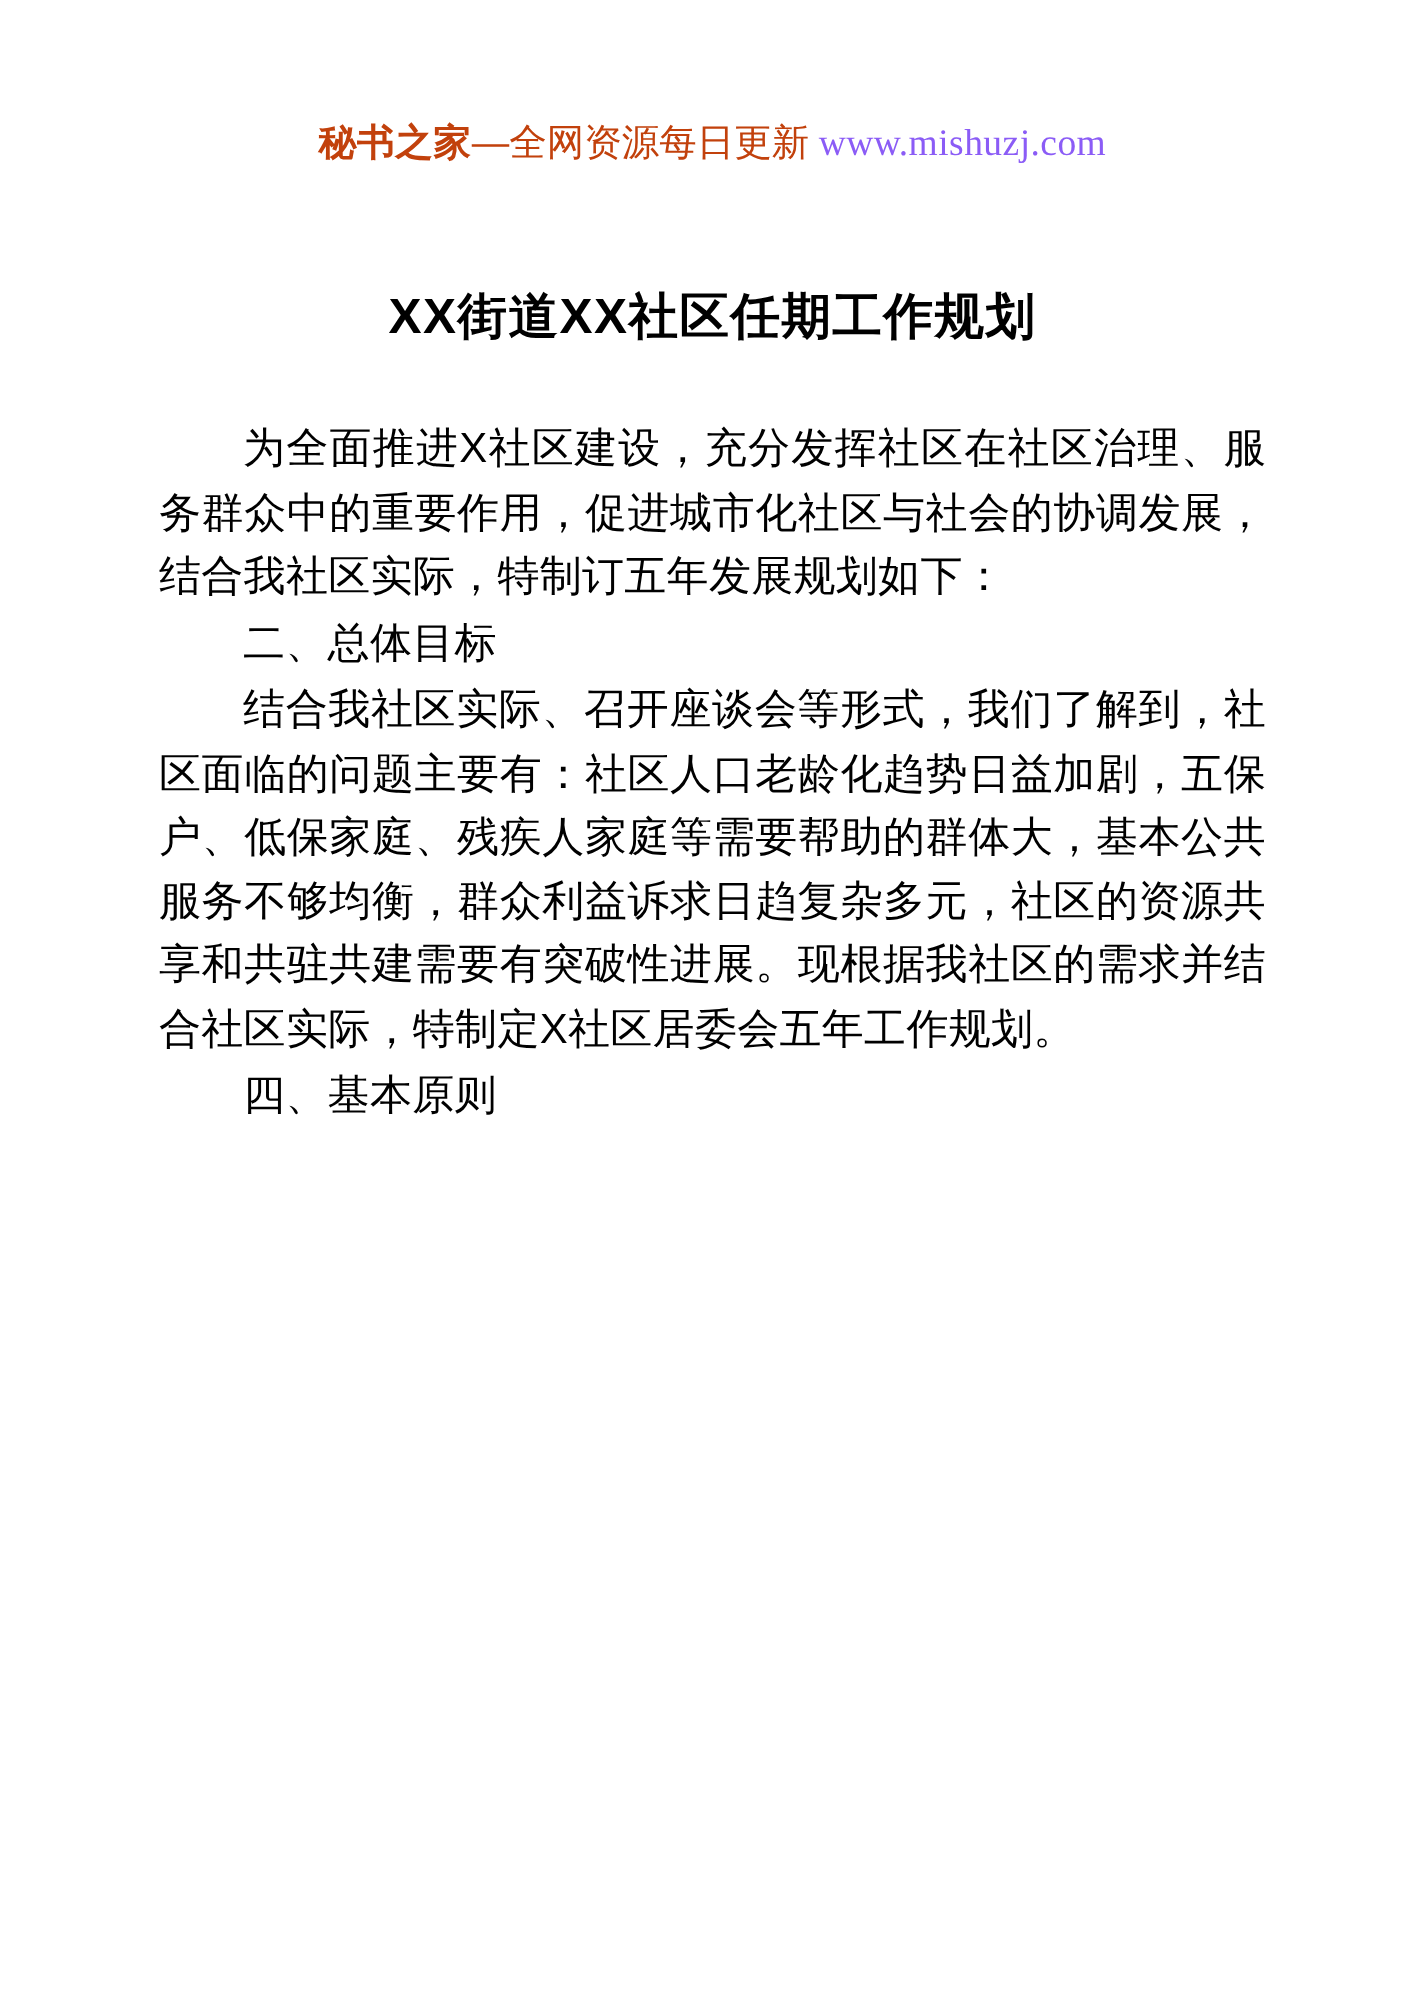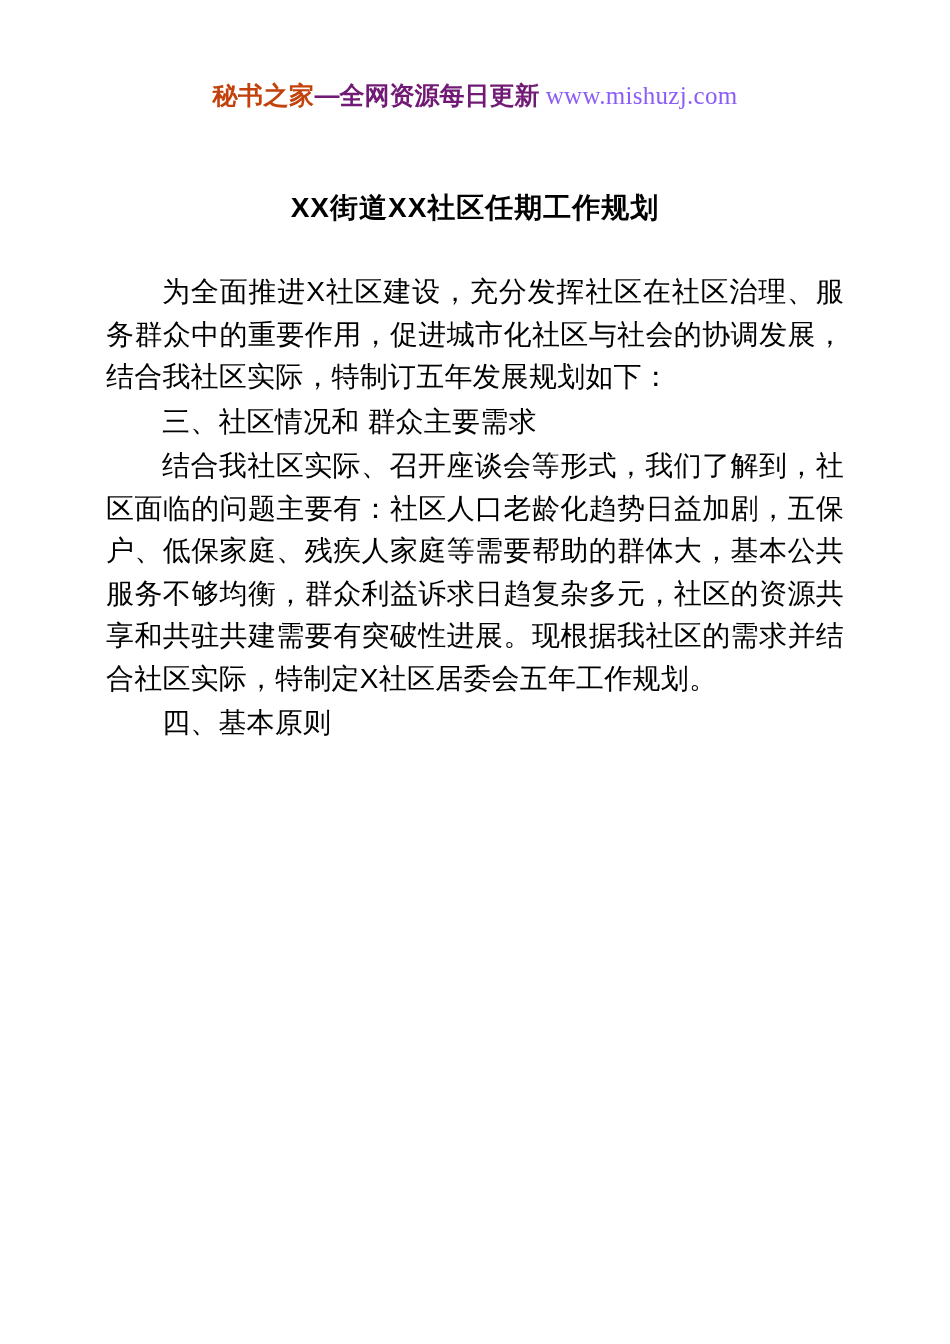--- a/index.html
+++ b/index.html
@@ -30,32 +30,32 @@
     white-space: nowrap;
     font-family: "Liberation Serif", "DejaVu Serif", serif;
   }
   .watermark .brand {
     color: #c2410c;
     font-weight: bold;
     font-family: "Liberation Sans", sans-serif;
     letter-spacing: 0.5px;
   }
   .watermark .tagline {
-    color: #701a75;
-    font-weight: bold;
+    color: #c2410c;
+    font-weight: normal;
     font-family: "Liberation Sans", sans-serif;
   }
   .watermark .site {
     color: #8b5cf6;
     font-family: "Liberation Serif", "DejaVu Serif", serif;
     letter-spacing: 0.3px;
   }
   .doc-title {
     text-align: center;
-    font-size: 28px;
+    font-size: 33px;
     font-weight: bold;
     letter-spacing: 1px;
     margin-top: 78px;
     margin-bottom: 44px;
     font-family: "Liberation Sans", sans-serif;
   }
   .body-text p {
     font-size: 28px;
     line-height: 1.52;
     margin: 0 0 2px 0;
@@ -75,18 +75,18 @@
 <div class="page">
 
   <div class="watermark">
     <span class="brand">秘书之家</span><span class="tagline">—全网资源每日更新</span> <span class="site">www.mishuzj.com</span>
   </div>
 
   <h1 class="doc-title">XX街道XX社区任期工作规划</h1>
 
   <div class="body-text">
     <p class="indent">为全面推进X社区建设，充分发挥社区在社区治理、服务群众中的重要作用，促进城市化社区与社会的协调发展，结合我社区实际，特制订五年发展规划如下：</p>
-    <p class="indent">三、社区情况和 群众主要需求</p>
+    <p class="indent">二、总体目标</p>
     <p class="indent">结合我社区实际、召开座谈会等形式，我们了解到，社区面临的问题主要有：社区人口老龄化趋势日益加剧，五保户、低保家庭、残疾人家庭等需要帮助的群体大，基本公共服务不够均衡，群众利益诉求日趋复杂多元，社区的资源共享和共驻共建需要有突破性进展。现根据我社区的需求并结合社区实际，特制定X社区居委会五年工作规划。</p>
     <p class="indent">四、基本原则</p>
   </div>
 
 </div>
 
 </body></html>

